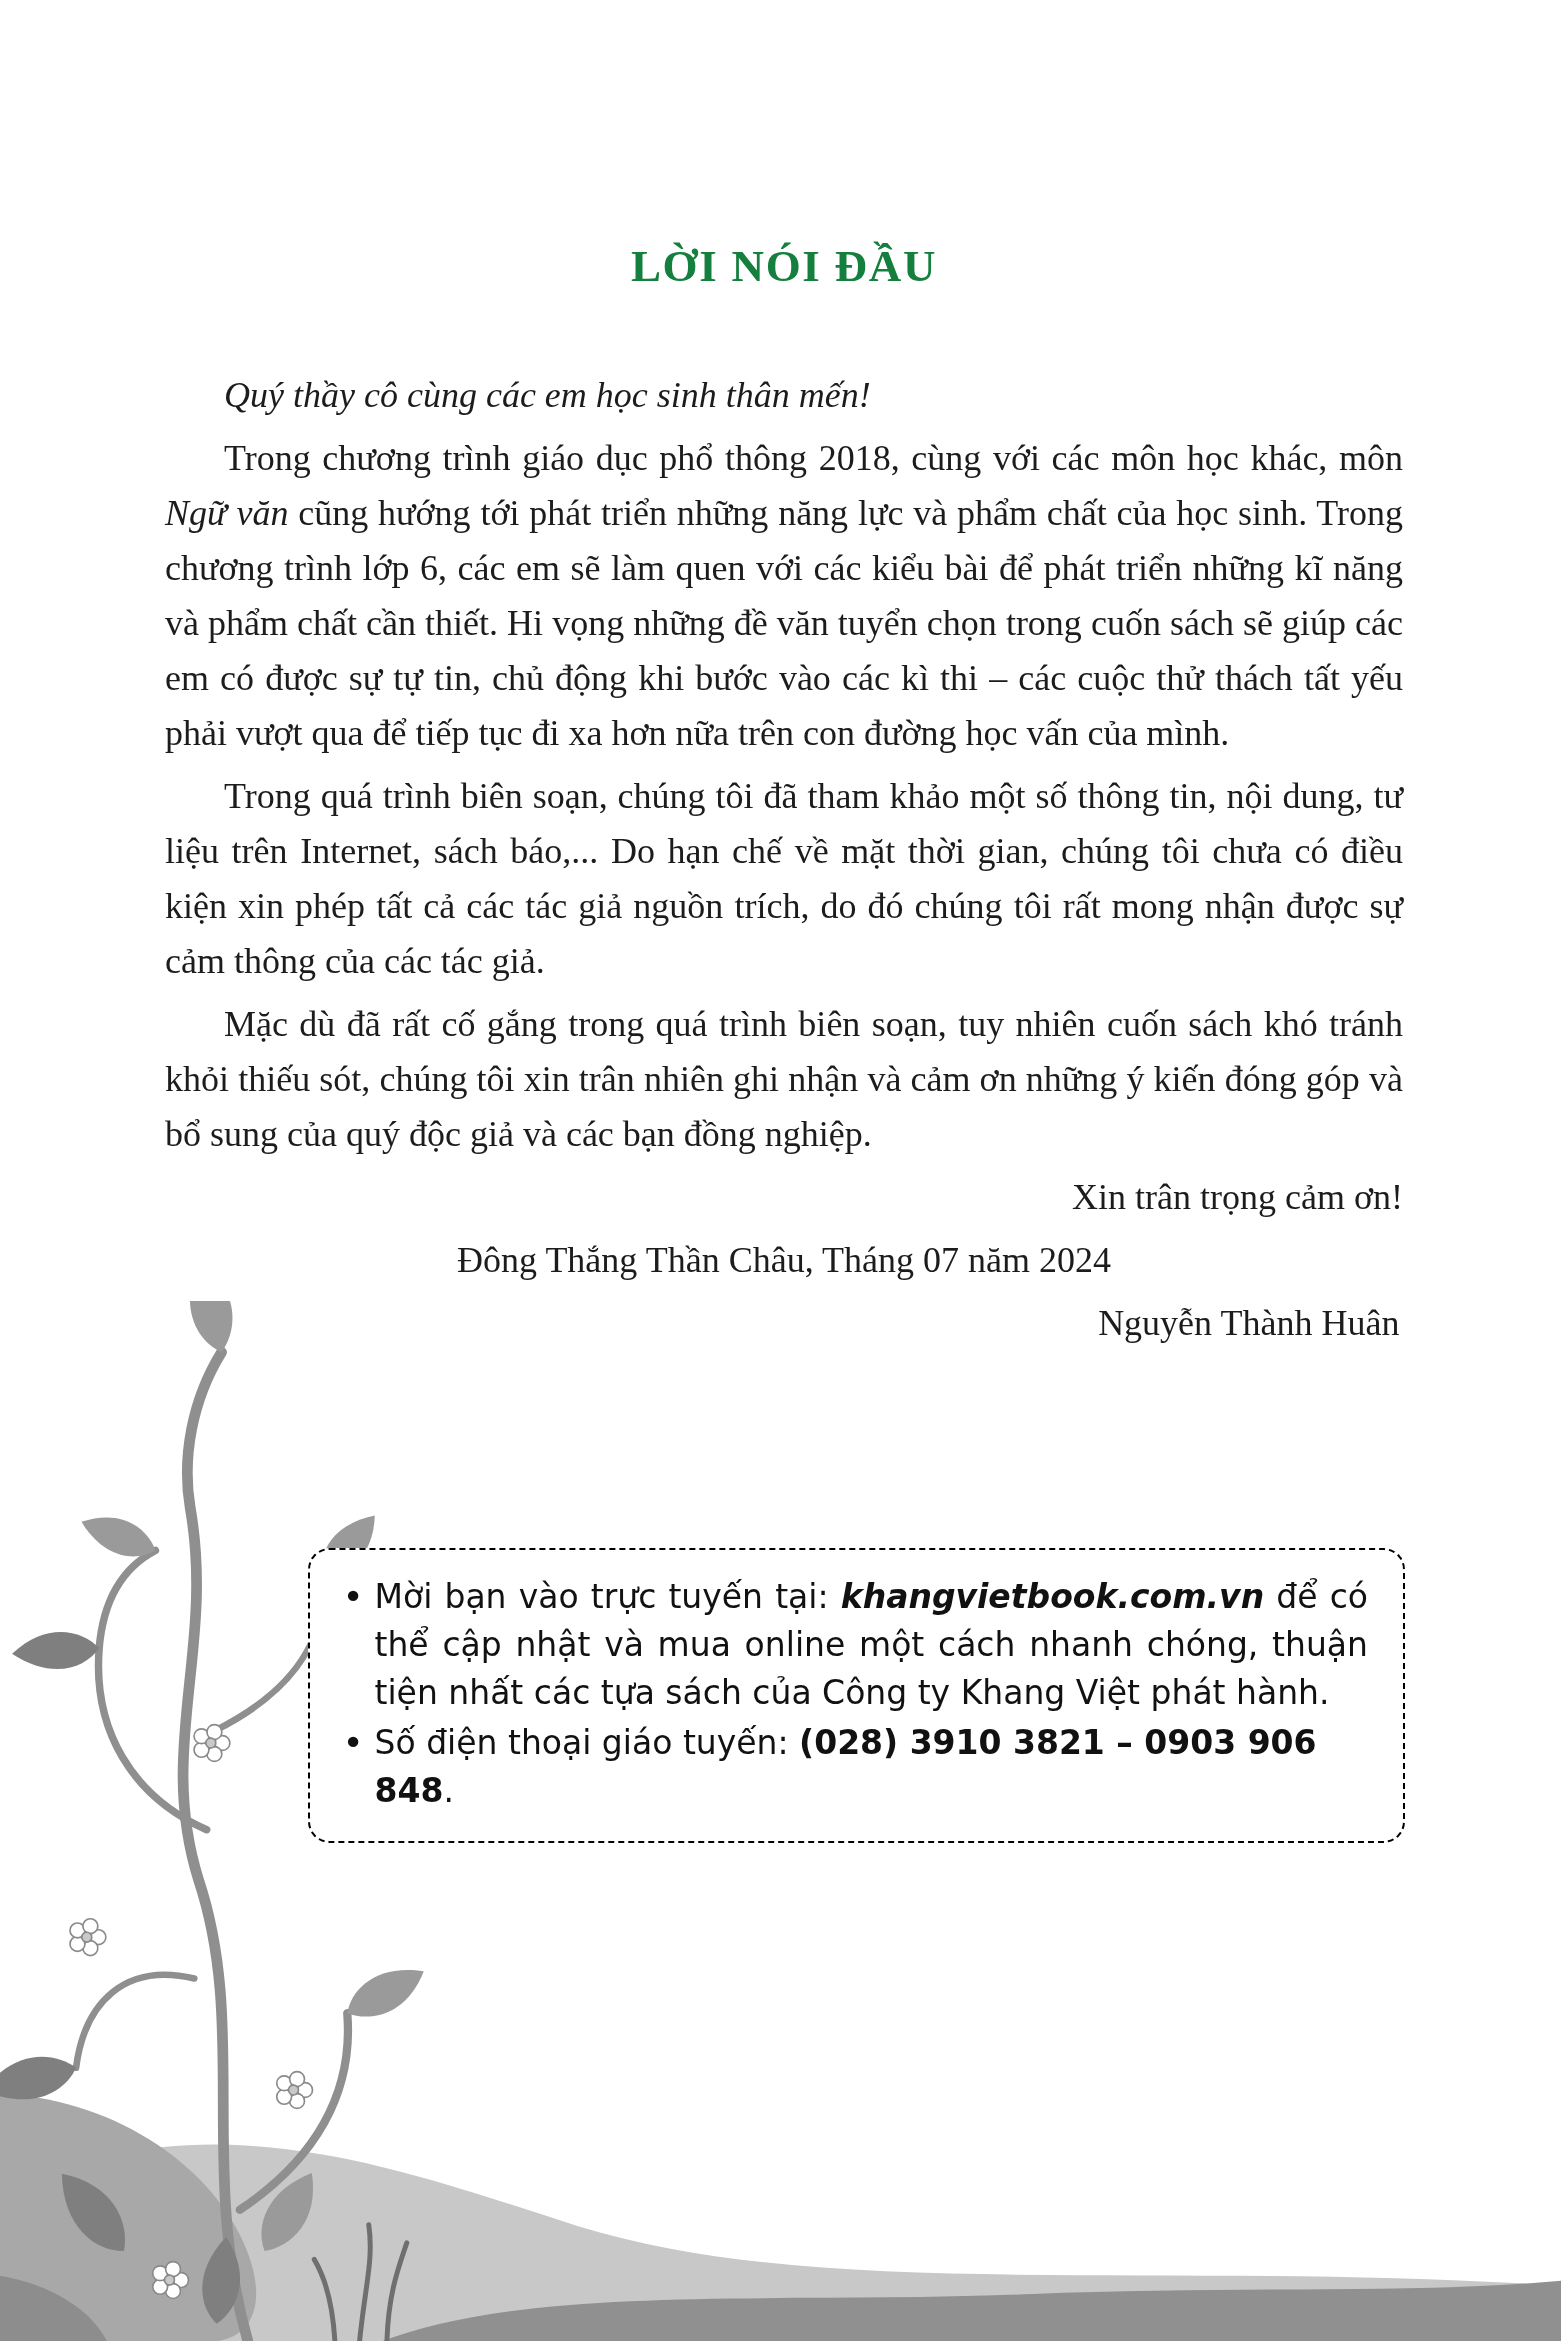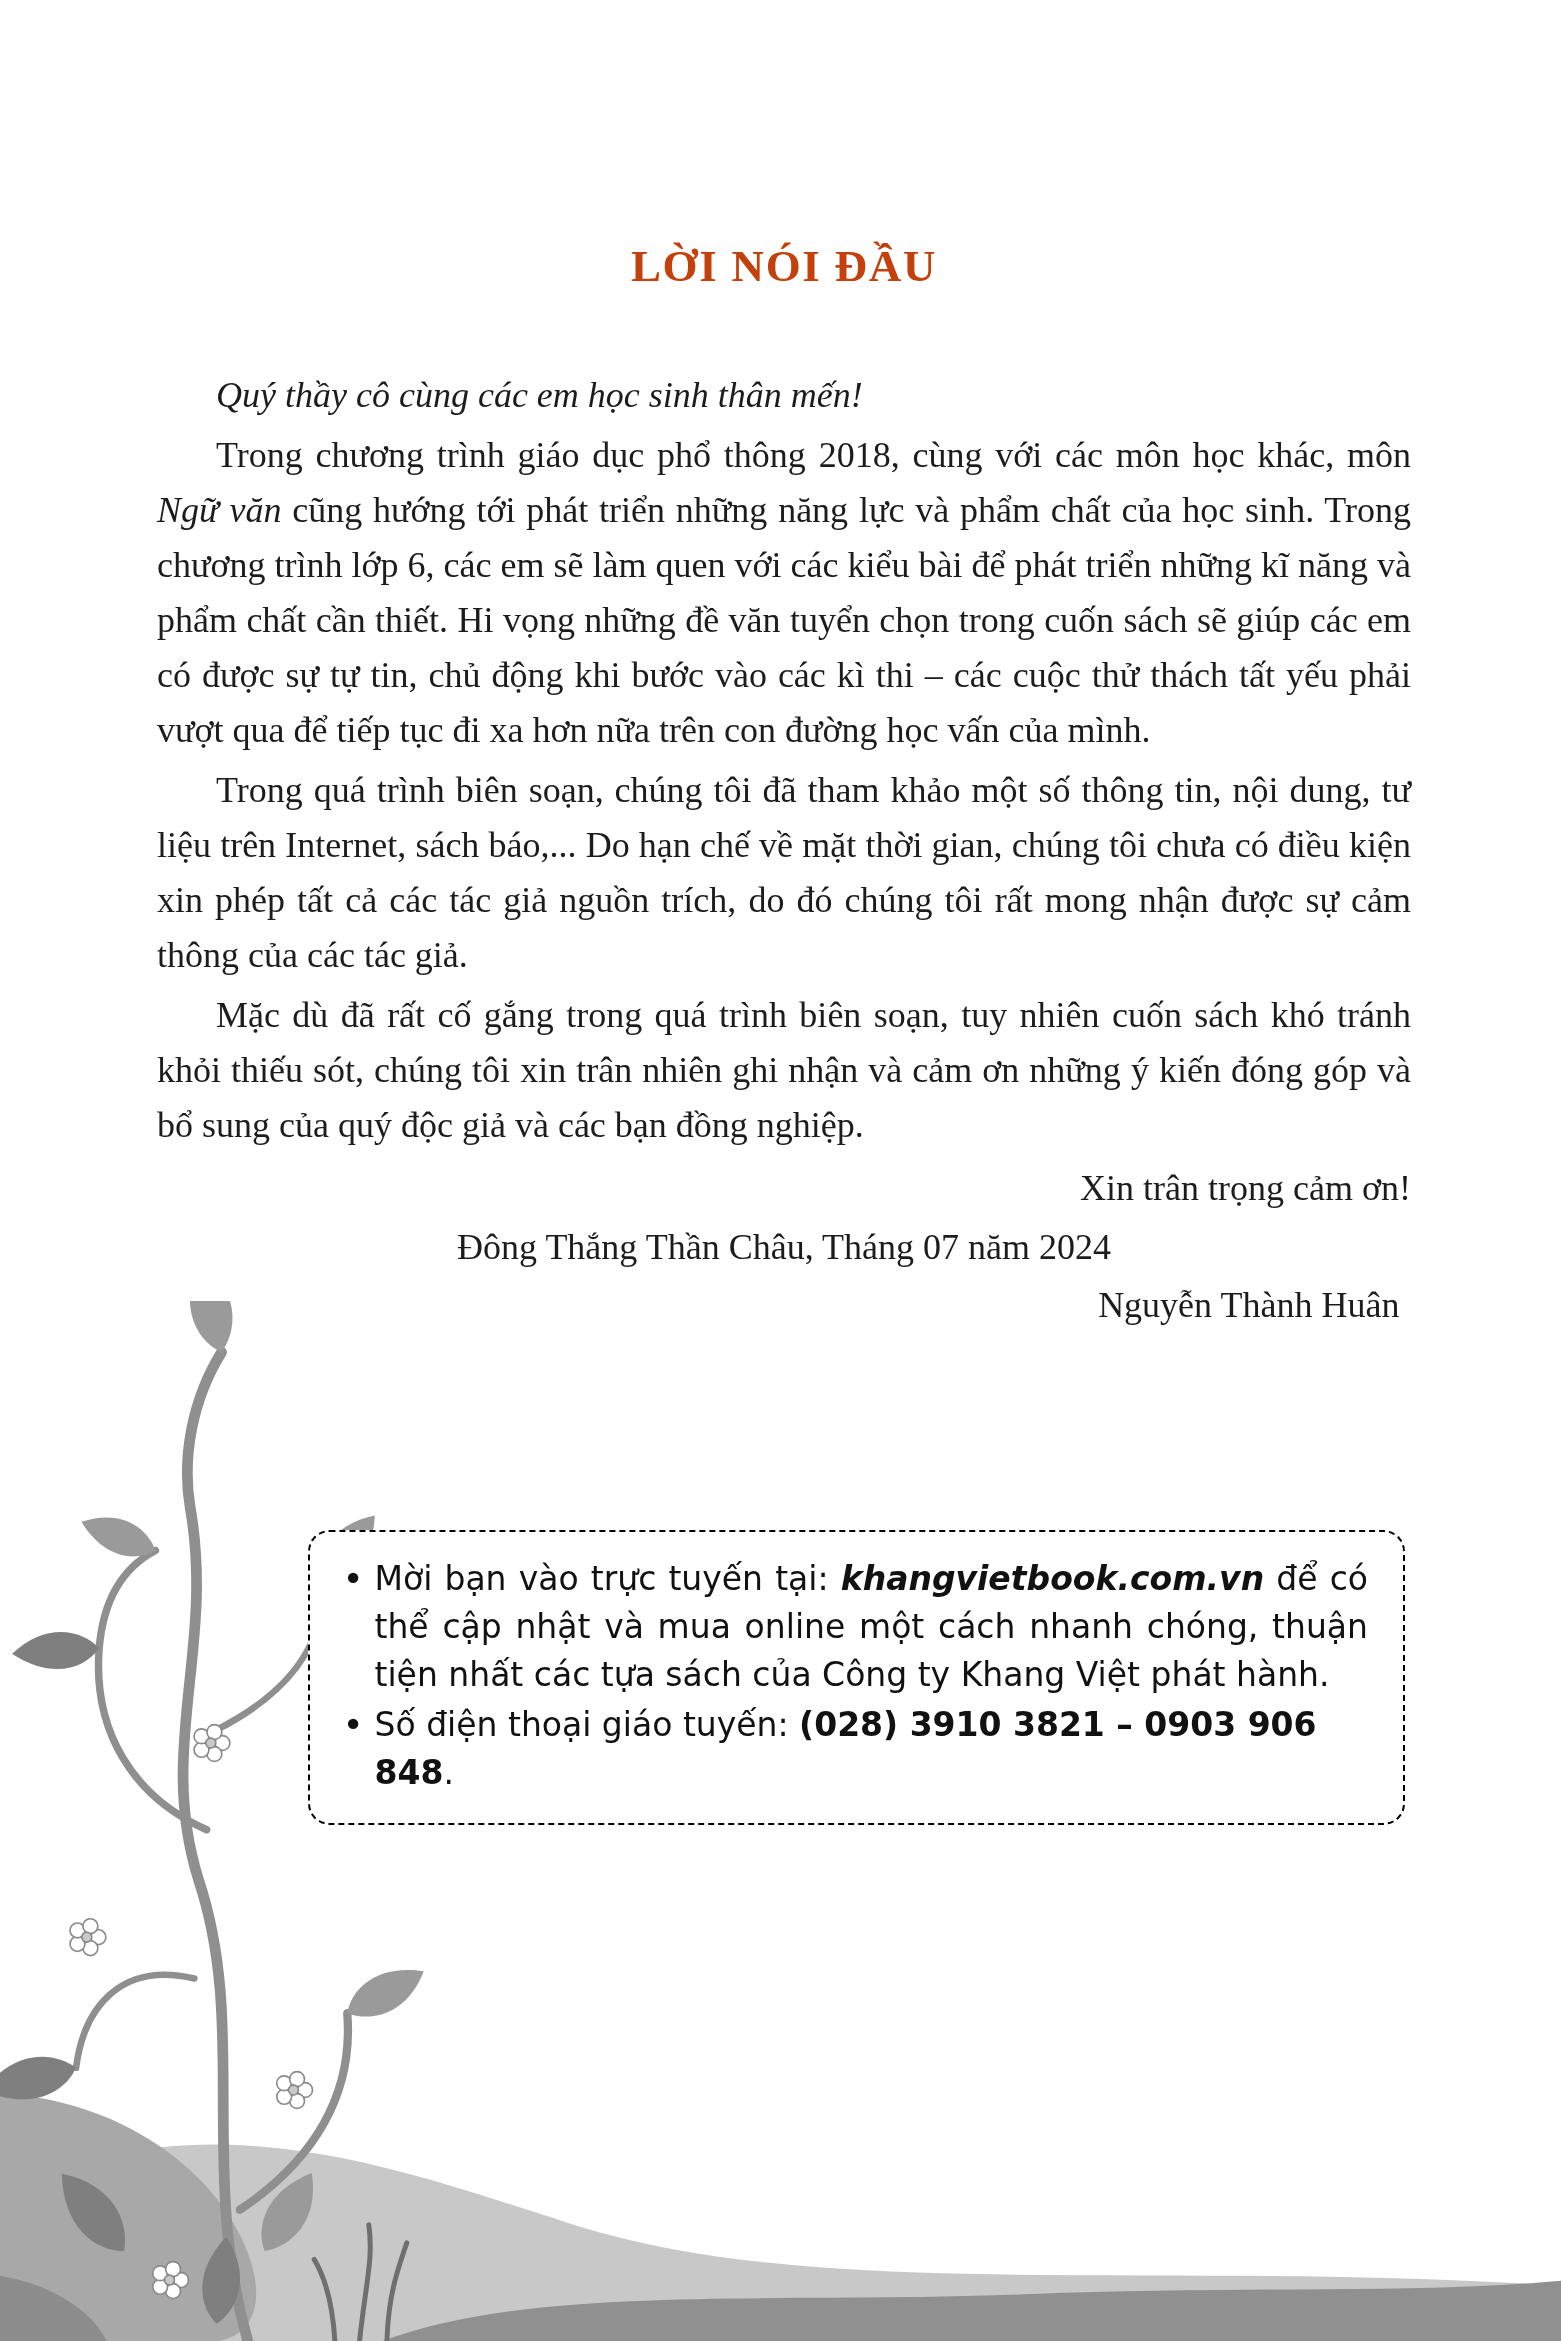--- a/index.html
+++ b/index.html
@@ -20,23 +20,23 @@
     position:absolute; inset:0; z-index:2;
     box-sizing:border-box;
     padding:240px 150px 0 157px;
   }
   .title {
     margin:0 0 76px 0;
     font-size:45px;
     font-weight:bold;
     letter-spacing:1.7px;
     text-align:center;
-    color:#c2410c;
+    color:#15803d;
   }
-  .para { margin:0; font-size:36px; line-height:55px; }
+  .para { margin:8px; font-size:36px; line-height:55px; }
   .salutation { font-style:italic; text-indent:59px; margin-bottom:5px; }
   .body-p { text-align:justify; text-indent:59px; margin-bottom:5px; }
   .book-name { font-style:italic; }
   .closing  { text-align:right; margin-top:8.3px; }
   .dateline { text-align:center; margin-top:3.3px; }
   .author   { text-align:right; margin:3.3px 11.6px 0 0; }
 
   .info-box {
     margin:197px 0 0 151px;
     width:1097px;

